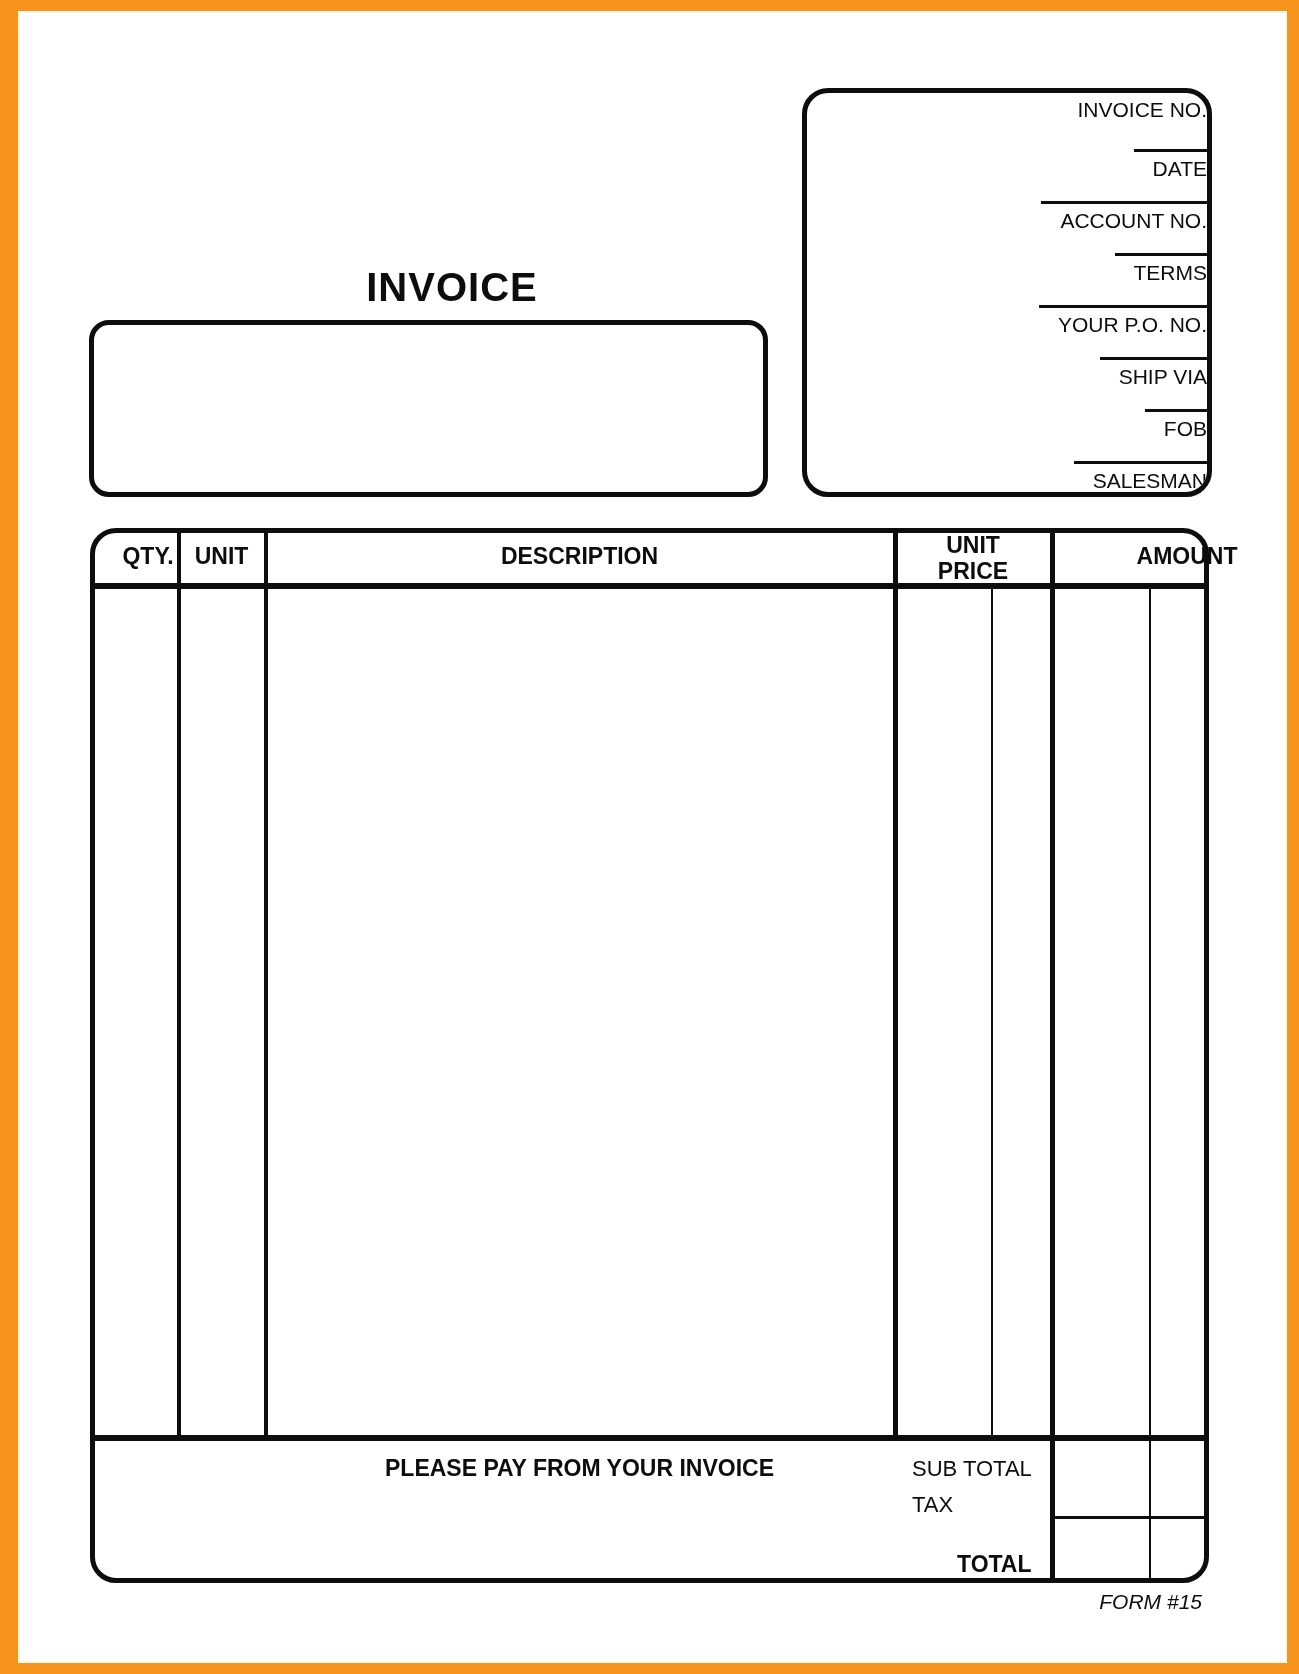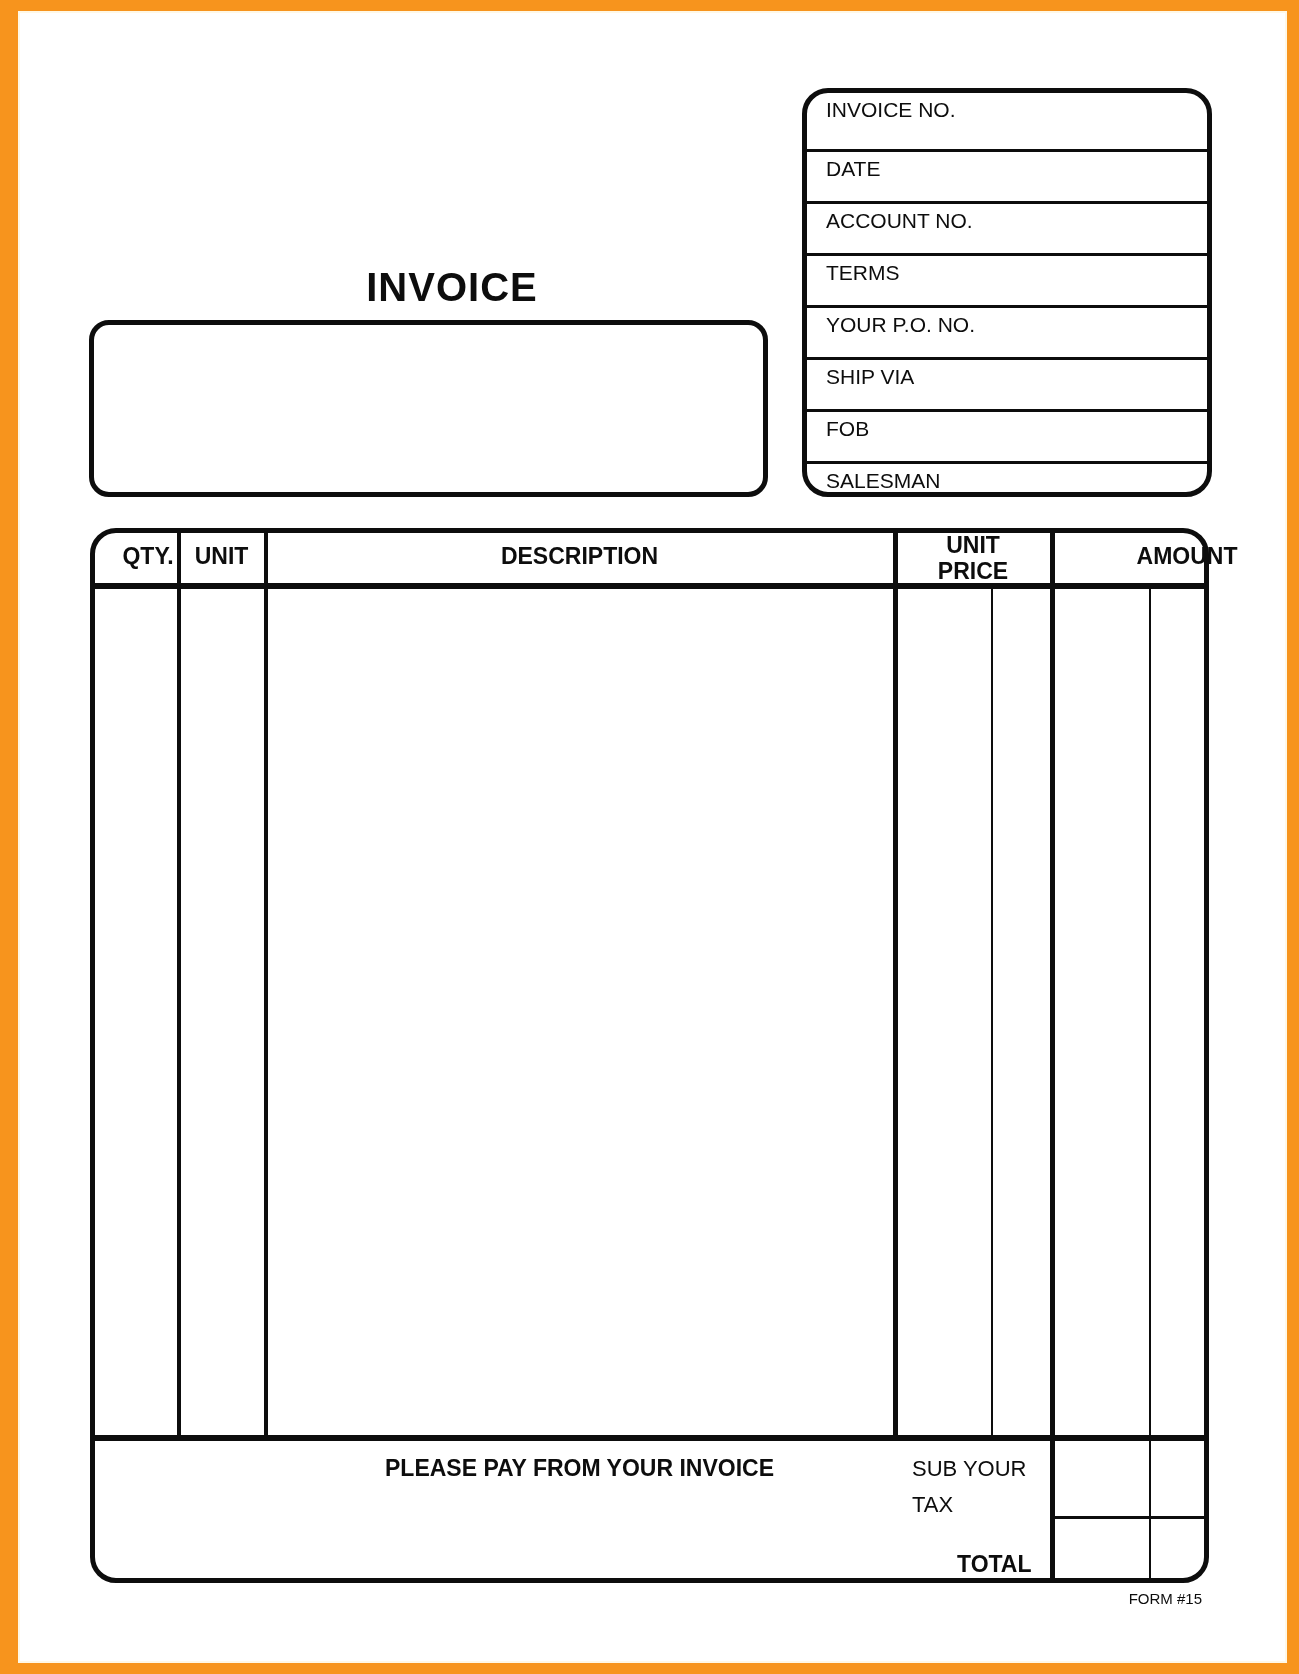--- a/index.html
+++ b/index.html
@@ -9,21 +9,21 @@
     background:#F7941D;
     font-family:"Liberation Sans", sans-serif;
     color:#0d0d0d;
     overflow:hidden;
   }
   .sheet{
     position:absolute;left:18px;top:11px;width:1269px;height:1652px;
     background:#ffffff;
     box-shadow:inset 0 0 0 2px #fff8e6;
   }
-  .abs{position:absolute;box-sizing:border-box;}
+  .abs{position:absolute;box-sizing:border-box;align-items:flex-end;}
   .title{
     font-size:40px;font-weight:bold;letter-spacing:1px;
     text-align:center;white-space:nowrap;
   }
   .rbox{
     border:5px solid #0d0d0d;border-radius:22px;background:#ffffff;
   }
   .hfield-table{
     border:5px solid #0d0d0d;border-radius:26px;background:#ffffff;
     display:flex;flex-direction:column;overflow:hidden;
@@ -32,21 +32,21 @@
   .hrow:first-child{height:57px;border-top:none;}
   .hrow:last-child{flex:1;}
   .hlabel{display:block;padding:6px 0 0 19px;font-size:21px;line-height:22px;}
   .vline,.hline{background:#0d0d0d;}
   .colhead{
     font-size:23px;font-weight:bold;text-align:center;line-height:26px;
     white-space:nowrap;
   }
   .ftext{font-size:22px;line-height:24px;white-space:nowrap;}
   .fbold{font-size:23px;font-weight:bold;}
-  .formnum{font-size:15px;text-align:right;white-space:nowrap;}
+  .formnum{font-size:21px;text-align:right;white-space:nowrap;font-style:italic;}
   .cellarea{background:transparent;}
 </style>
 </head>
 <body>
 
 <div class="page">
 
   <div class="sheet"></div>
 
   <div class="abs title" style="left:282px;top:249px;width:340px;margin-top:16px;">INVOICE</div>
@@ -102,21 +102,21 @@
   </div>
   <div class="abs colhead" style="left:1108px;top:543px;width:158px;">AMOUNT</div>
 
   <div class="abs cellarea" style="left:92px;top:591px;width:85px;height:844px;"></div>
   <div class="abs cellarea" style="left:181px;top:591px;width:83px;height:844px;"></div>
   <div class="abs cellarea" style="left:268px;top:591px;width:625px;height:844px;"></div>
   <div class="abs cellarea" style="left:898px;top:591px;width:152px;height:844px;"></div>
   <div class="abs cellarea" style="left:1055px;top:591px;width:152px;height:844px;"></div>
 
   <div class="abs ftext fbold" style="left:265px;top:1456px;width:629px;text-align:center;">PLEASE PAY FROM YOUR INVOICE</div>
-  <div class="abs ftext" style="left:912px;top:1457px;">SUB YOUR</div>
+  <div class="abs ftext" style="left:912px;top:1457px;">SUB TOTAL</div>
   <div class="abs ftext" style="left:912px;top:1493px;">TAX</div>
   <div class="abs ftext fbold" style="left:957px;top:1532px;margin-top:20px;">TOTAL</div>
 
   <div class="abs cellarea" style="left:1055px;top:1441px;width:152px;height:75px;"></div>
   <div class="abs cellarea" style="left:1055px;top:1519px;width:152px;height:61px;"></div>
 
   <div class="abs formnum" style="left:1010px;top:1590px;width:192px;">FORM #15</div>
 
 </div>
 

